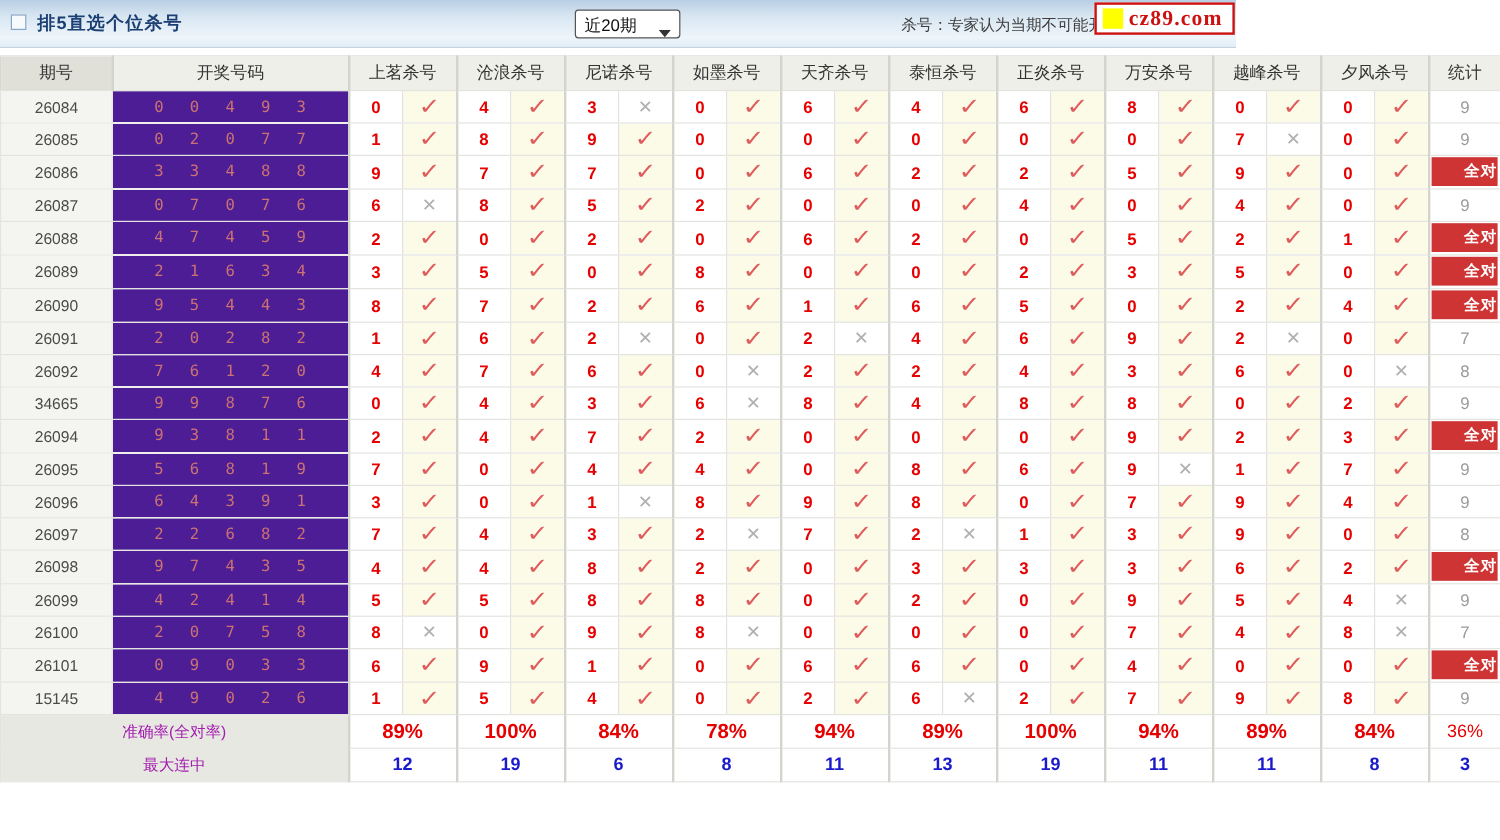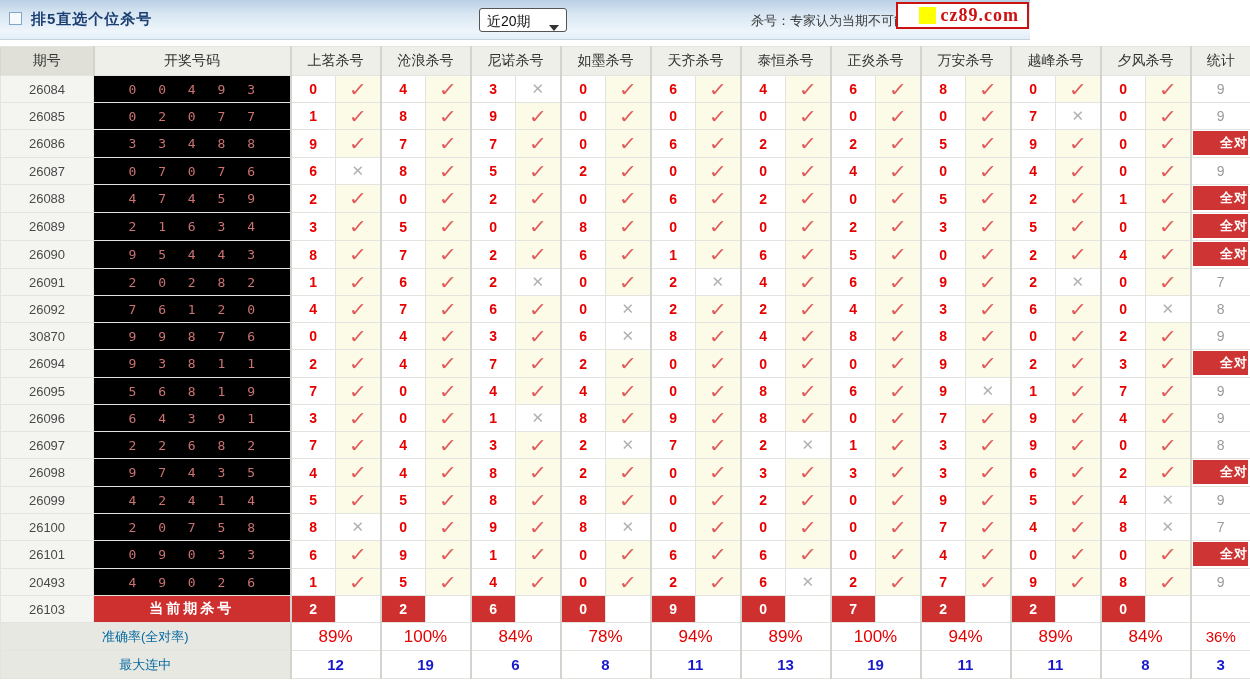--- a/index.html
+++ b/index.html
@@ -35,54 +35,54 @@
     border:1px solid #545454;border-radius:3px;font-size:14px;color:#111;
     display:flex;align-items:flex-end;justify-content:space-between;padding:0 7px;cursor:pointer;}
   .select .chev{width:0;height:0;border-left:5px solid transparent;border-right:5px solid transparent;
     border-top:6px solid #333;display:inline-block;}
   .note-wrap{position:absolute;right:58px;top:12px;font-size:13px;color:#3c3c3c;white-space:nowrap;}
   .fav-wrap{position:absolute;right:12px;top:13px;display:flex;align-items:center;gap:4px;}
   .fav-icon{width:15px;height:11px;background:#cfd8e2;border:1px solid #7c8894;border-radius:2px;
     box-shadow:inset 0 -3px 0 #9aa6b2;display:inline-block;}
   .fav{font-size:13px;color:var(--blue-link);text-decoration:none;cursor:pointer;}
   .logo{position:absolute;right:1px;top:2px;height:27px;background:#fff;border:2px solid #cc1111;
-    display:flex;align-items:center;gap:5px;padding:0 8px 0 21px;z-index:5;}
+    display:flex;align-items:center;gap:5px;padding:0 8px 0 5px;z-index:5;}
   .logo-square{width:17px;height:17px;background:#ffff00;display:inline-block;}
   .logo-text{font-family:"Liberation Serif","DejaVu Serif",serif;font-weight:bold;
     font-size:18px;color:#cc1111;letter-spacing:1px;}
 
   
   table{border-collapse:collapse;table-layout:fixed;width:1250px;margin-top:6px;
     border:1px solid #d7d7d1;}
   th,td{border:1px solid var(--cell-border);overflow:hidden;white-space:nowrap;}
   thead th{height:29px;background:var(--head-gray);font-size:14px;font-weight:normal;color:#333;
     border-left:2px solid var(--group-border);}
   thead th.h-period{background:var(--head-dark);border-left:none;margin-left:20px;}
   tbody td{height:27px;text-align:center;}
   td.period{background:var(--period-gray);color:#4a4a4a;font-size:13px;font-family:Liberation Sans, sans-serif;}
-  td.numbers{background:#000000;color:var(--num-salmon);font-size:13px;
+  td.numbers{background:#4c1d95;color:var(--num-salmon);font-size:13px;
     font-family:"DejaVu Sans Mono","Liberation Mono",monospace;letter-spacing:7px;text-indent:7px;}
   td.kval{background:#fff;color:var(--red-accent);font-size:14px;font-weight:bold;
     border-left:2px solid var(--group-border);}
   td.kmark{background:#fff;}
   td.kmark.hit{background:var(--mark-cream);}
   .check{color:var(--check-red);font-size:19px;font-weight:bold;display:inline-block;transform:scaleX(1.15);}
   .cross{color:var(--cross-gray);font-size:15px;font-weight:bold;display:inline-block;}
   td.stat{color:#9a9a9a;font-size:14px;background:#fff;border-left:2px solid var(--group-border);}
   td.stat .allbadge{display:block;margin:1px 2px 2px 1px;background:#cf3434;color:#fff;
     font-size:13px;font-weight:bold;line-height:24px;letter-spacing:1px;text-align:right;}
   
   td.banner{background:var(--red-banner);color:#fff;font-size:14px;font-weight:bold;letter-spacing:3px;}
   td.curval{background:var(--red-banner);color:#fff;font-size:14px;font-weight:bold;
     border-left:2px solid var(--group-border);}
   td.curblank{background:#fff;}
   
   tr.summary td{height:28px;}
-  td.sumlabel{background:var(--label-gray);color:#0369a1;font-size:13px;}
-  td.acc{color:var(--red-accent);font-size:17px;font-weight:normal;border-left:2px solid var(--group-border);}
+  td.sumlabel{background:var(--label-gray);color:#a21caf;font-size:13px;}
+  td.acc{color:var(--red-accent);font-size:17px;font-weight:bold;border-left:2px solid var(--group-border);}
   td.streak{color:var(--blue-value);font-size:15px;font-weight:bold;border-left:2px solid var(--group-border);}
   td.acc-stat{color:var(--red-accent);font-size:15px;font-weight:normal;border-left:2px solid var(--group-border);}
   td.streak-stat{color:var(--blue-value);font-size:15px;font-weight:bold;border-left:2px solid var(--group-border);}
 </style>
 </head>
 <body>
 
 <div class="page">
   <div class="topbar">
     <span class="checkbox"></span>
@@ -373,21 +373,21 @@
           <td class="kmark hit"><span class="check">✓</span></td>
           <td class="kval">3</td>
           <td class="kmark hit"><span class="check">✓</span></td>
           <td class="kval">6</td>
           <td class="kmark hit"><span class="check">✓</span></td>
           <td class="kval">0</td>
           <td class="kmark"><span class="cross">✕</span></td>
           <td class="stat">8</td>
         </tr>
         <tr>
-          <td class="period">30870</td>
+          <td class="period">34665</td>
           <td class="numbers">9 9 8 7 6</td>
           <td class="kval">0</td>
           <td class="kmark hit"><span class="check">✓</span></td>
           <td class="kval">4</td>
           <td class="kmark hit"><span class="check">✓</span></td>
           <td class="kval">3</td>
           <td class="kmark hit"><span class="check">✓</span></td>
           <td class="kval">6</td>
           <td class="kmark"><span class="cross">✕</span></td>
           <td class="kval">8</td>
@@ -604,21 +604,21 @@
           <td class="kmark hit"><span class="check">✓</span></td>
           <td class="kval">0</td>
           <td class="kmark hit"><span class="check">✓</span></td>
           <td class="kval">0</td>
           <td class="kmark hit"><span class="check">✓</span></td>
           <td class="stat">
             <div class="allbadge">全对</div>
           </td>
         </tr>
         <tr>
-          <td class="period">20493</td>
+          <td class="period">15145</td>
           <td class="numbers">4 9 0 2 6</td>
           <td class="kval">1</td>
           <td class="kmark hit"><span class="check">✓</span></td>
           <td class="kval">5</td>
           <td class="kmark hit"><span class="check">✓</span></td>
           <td class="kval">4</td>
           <td class="kmark hit"><span class="check">✓</span></td>
           <td class="kval">0</td>
           <td class="kmark hit"><span class="check">✓</span></td>
           <td class="kval">2</td>
@@ -627,45 +627,20 @@
           <td class="kmark"><span class="cross">✕</span></td>
           <td class="kval">2</td>
           <td class="kmark hit"><span class="check">✓</span></td>
           <td class="kval">7</td>
           <td class="kmark hit"><span class="check">✓</span></td>
           <td class="kval">9</td>
           <td class="kmark hit"><span class="check">✓</span></td>
           <td class="kval">8</td>
           <td class="kmark hit"><span class="check">✓</span></td>
           <td class="stat">9</td>
-        </tr>
-        <tr>
-          <td class="period">26103</td>
-          <td class="banner">当前期杀号</td>
-          <td class="curval">2</td>
-          <td class="curblank"></td>
-          <td class="curval">2</td>
-          <td class="curblank"></td>
-          <td class="curval">6</td>
-          <td class="curblank"></td>
-          <td class="curval">0</td>
-          <td class="curblank"></td>
-          <td class="curval">9</td>
-          <td class="curblank"></td>
-          <td class="curval">0</td>
-          <td class="curblank"></td>
-          <td class="curval">7</td>
-          <td class="curblank"></td>
-          <td class="curval">2</td>
-          <td class="curblank"></td>
-          <td class="curval">2</td>
-          <td class="curblank"></td>
-          <td class="curval">0</td>
-          <td class="curblank"></td>
-          <td class="stat"></td>
         </tr>
         <tr class="summary">
           <td class="sumlabel" colspan="2">准确率(全对率)</td>
           <td class="acc" colspan="2">89%</td>
           <td class="acc" colspan="2">100%</td>
           <td class="acc" colspan="2">84%</td>
           <td class="acc" colspan="2">78%</td>
           <td class="acc" colspan="2">94%</td>
           <td class="acc" colspan="2">89%</td>
           <td class="acc" colspan="2">100%</td>

